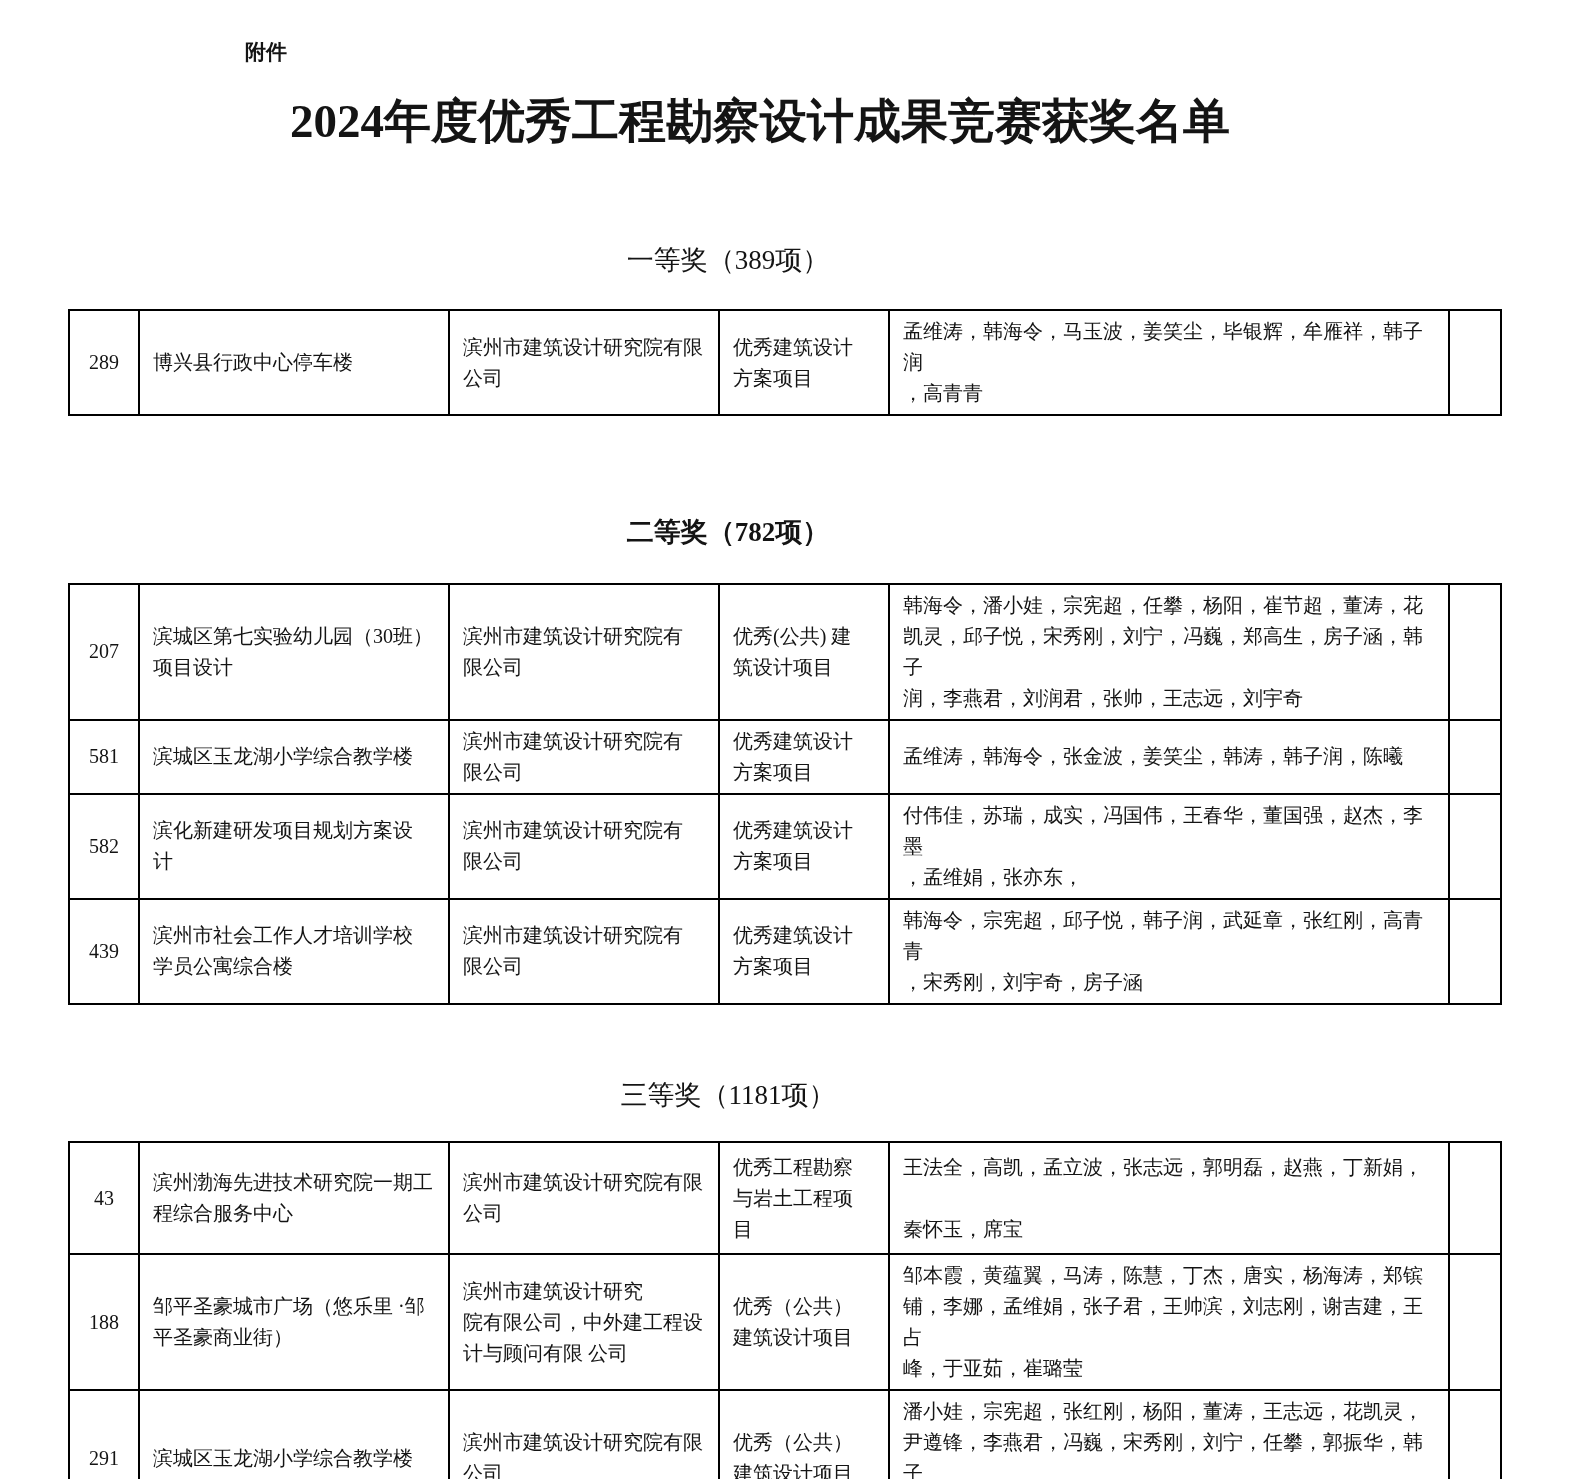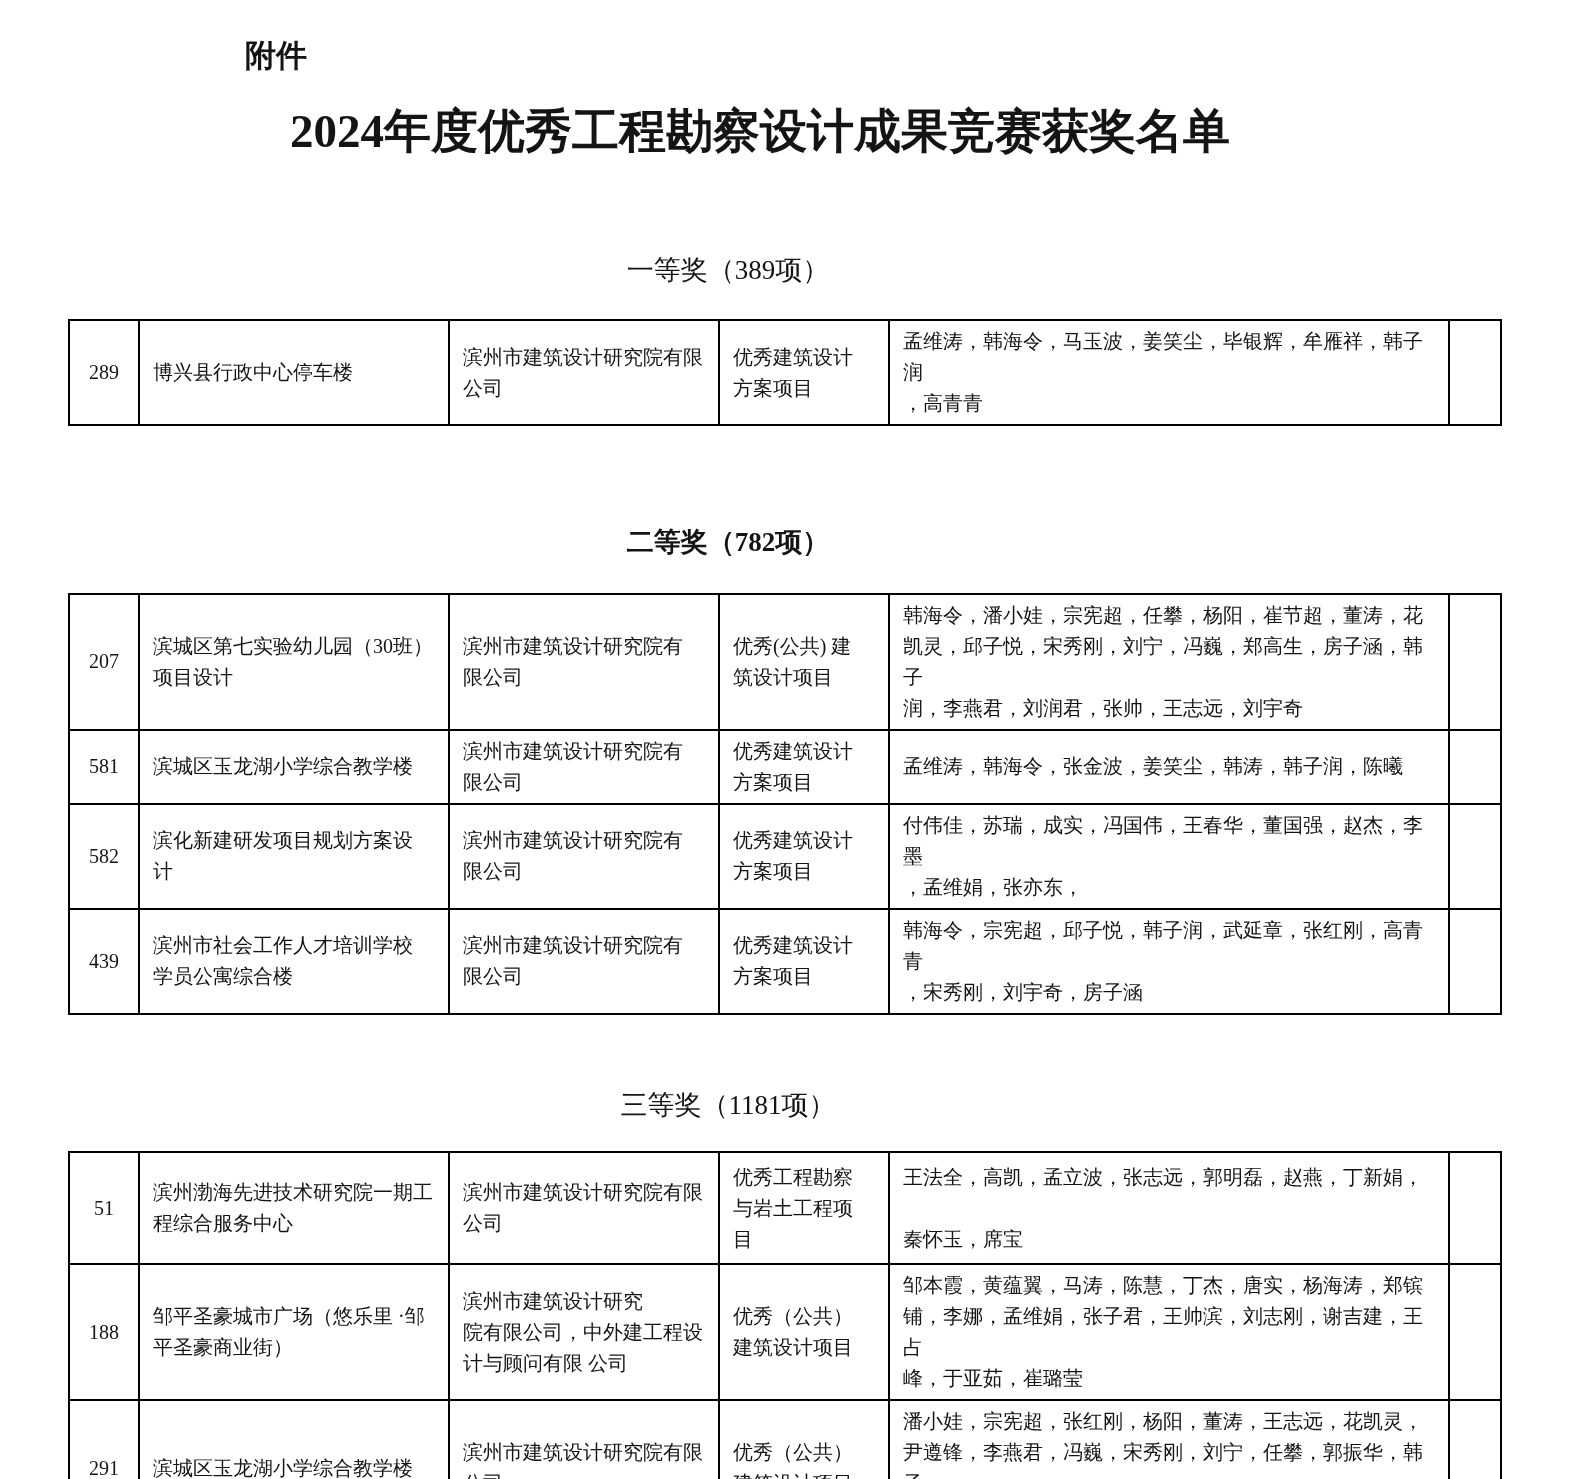--- a/index.html
+++ b/index.html
@@ -11,23 +11,23 @@
     overflow: hidden;
     color: #141414;
     font-family: "Liberation Serif", "DejaVu Serif", serif;
   }
   .page {
     width: 1432px;
     margin-left: 68px;
   }
   .attachment {
     margin: 42px 0 0 177px;
-    font-family: Liberation Mono, monospace;
+    font-family: Liberation Serif, serif;
     font-weight: bold;
-    font-size: 31px;
+    font-size: 21px;
     line-height: 1;
   }
   .doc-title {
     margin: 28px 0 0 0;
     padding-right: 48px;
     text-align: center;
     font-size: 47px;
     font-weight: bold;
     line-height: 1.3;
   }
@@ -173,21 +173,21 @@
     <colgroup>
       <col style="width:70px">
         <col style="width:310px">
         <col style="width:270px">
       <col style="width:170px">
         <col style="width:560px">
         <col style="width:52px">
     </colgroup>
     <tbody>
       <tr class="h112">
-        <td class="c-no">51</td>
+        <td class="c-no">43</td>
         <td class="c-project">滨州渤海先进技术研究院一期工
 程综合服务中心</td>
         <td class="c-company">滨州市建筑设计研究院有限
 公司</td>
         <td class="c-category">优秀工程勘察
 与岩土工程项
 目</td>
         <td class="c-members">王法全，高凯，孟立波，张志远，郭明磊，赵燕，丁新娟，
 
 秦怀玉，席宝</td>

